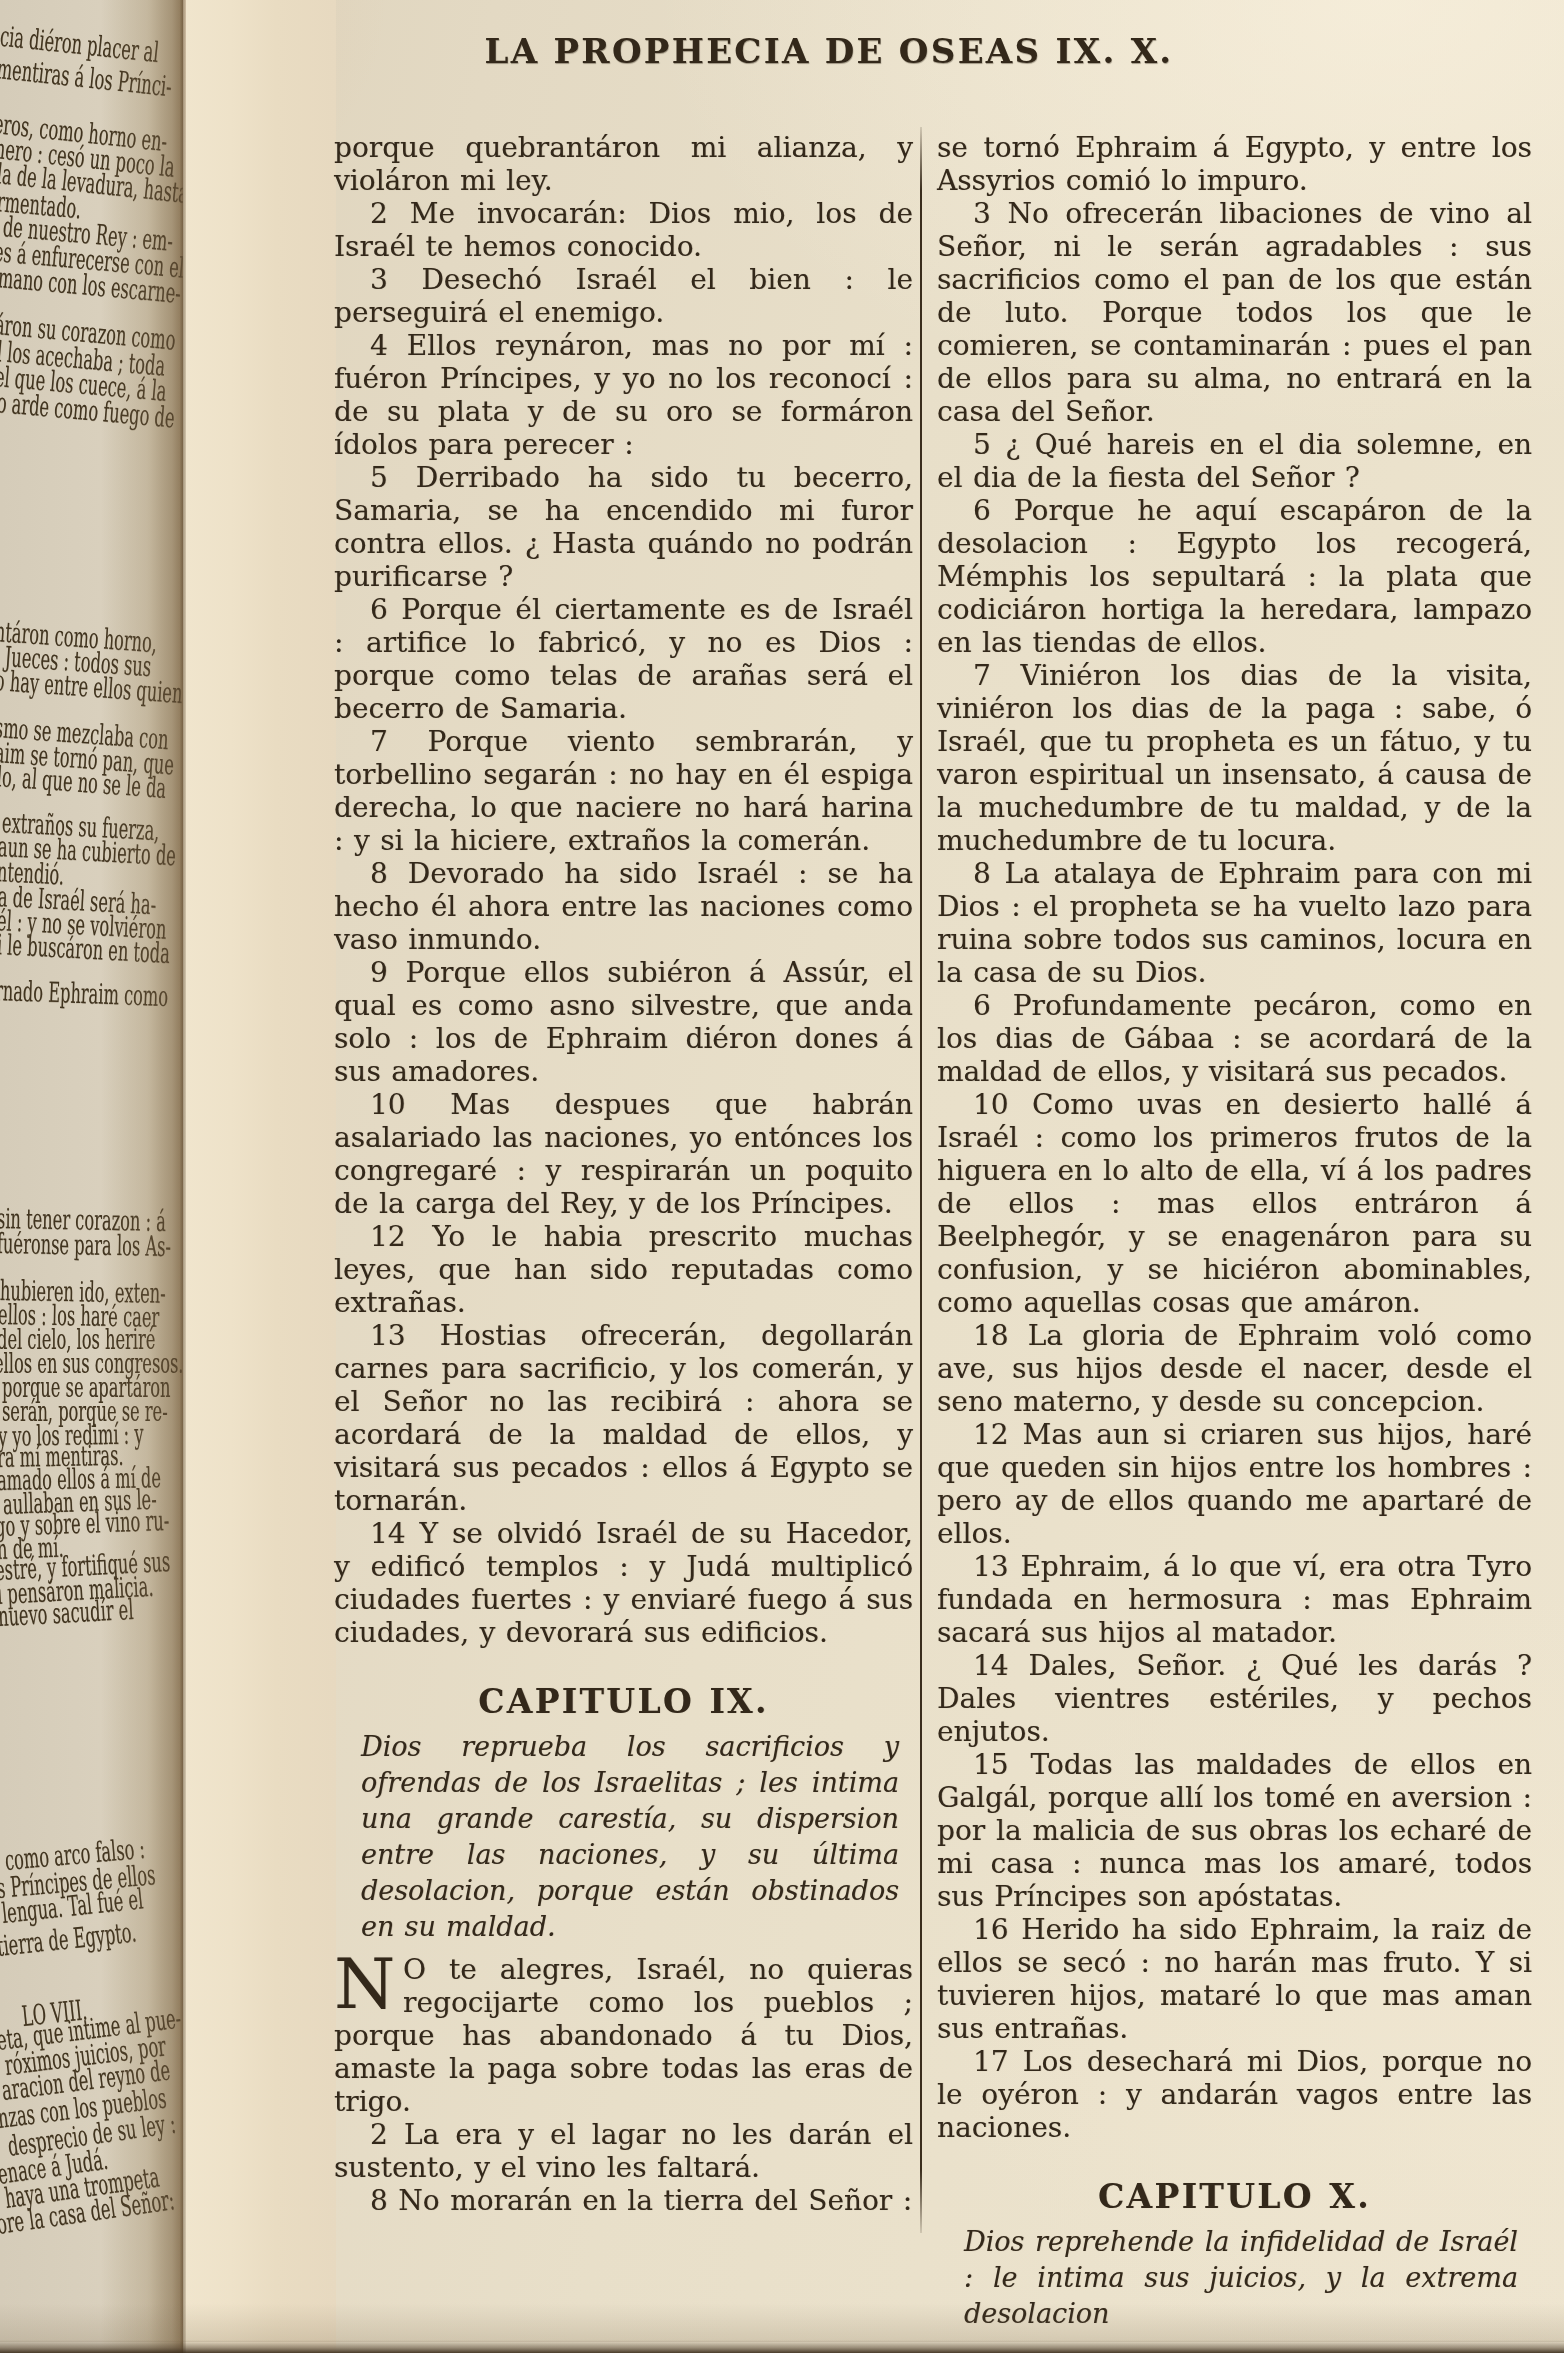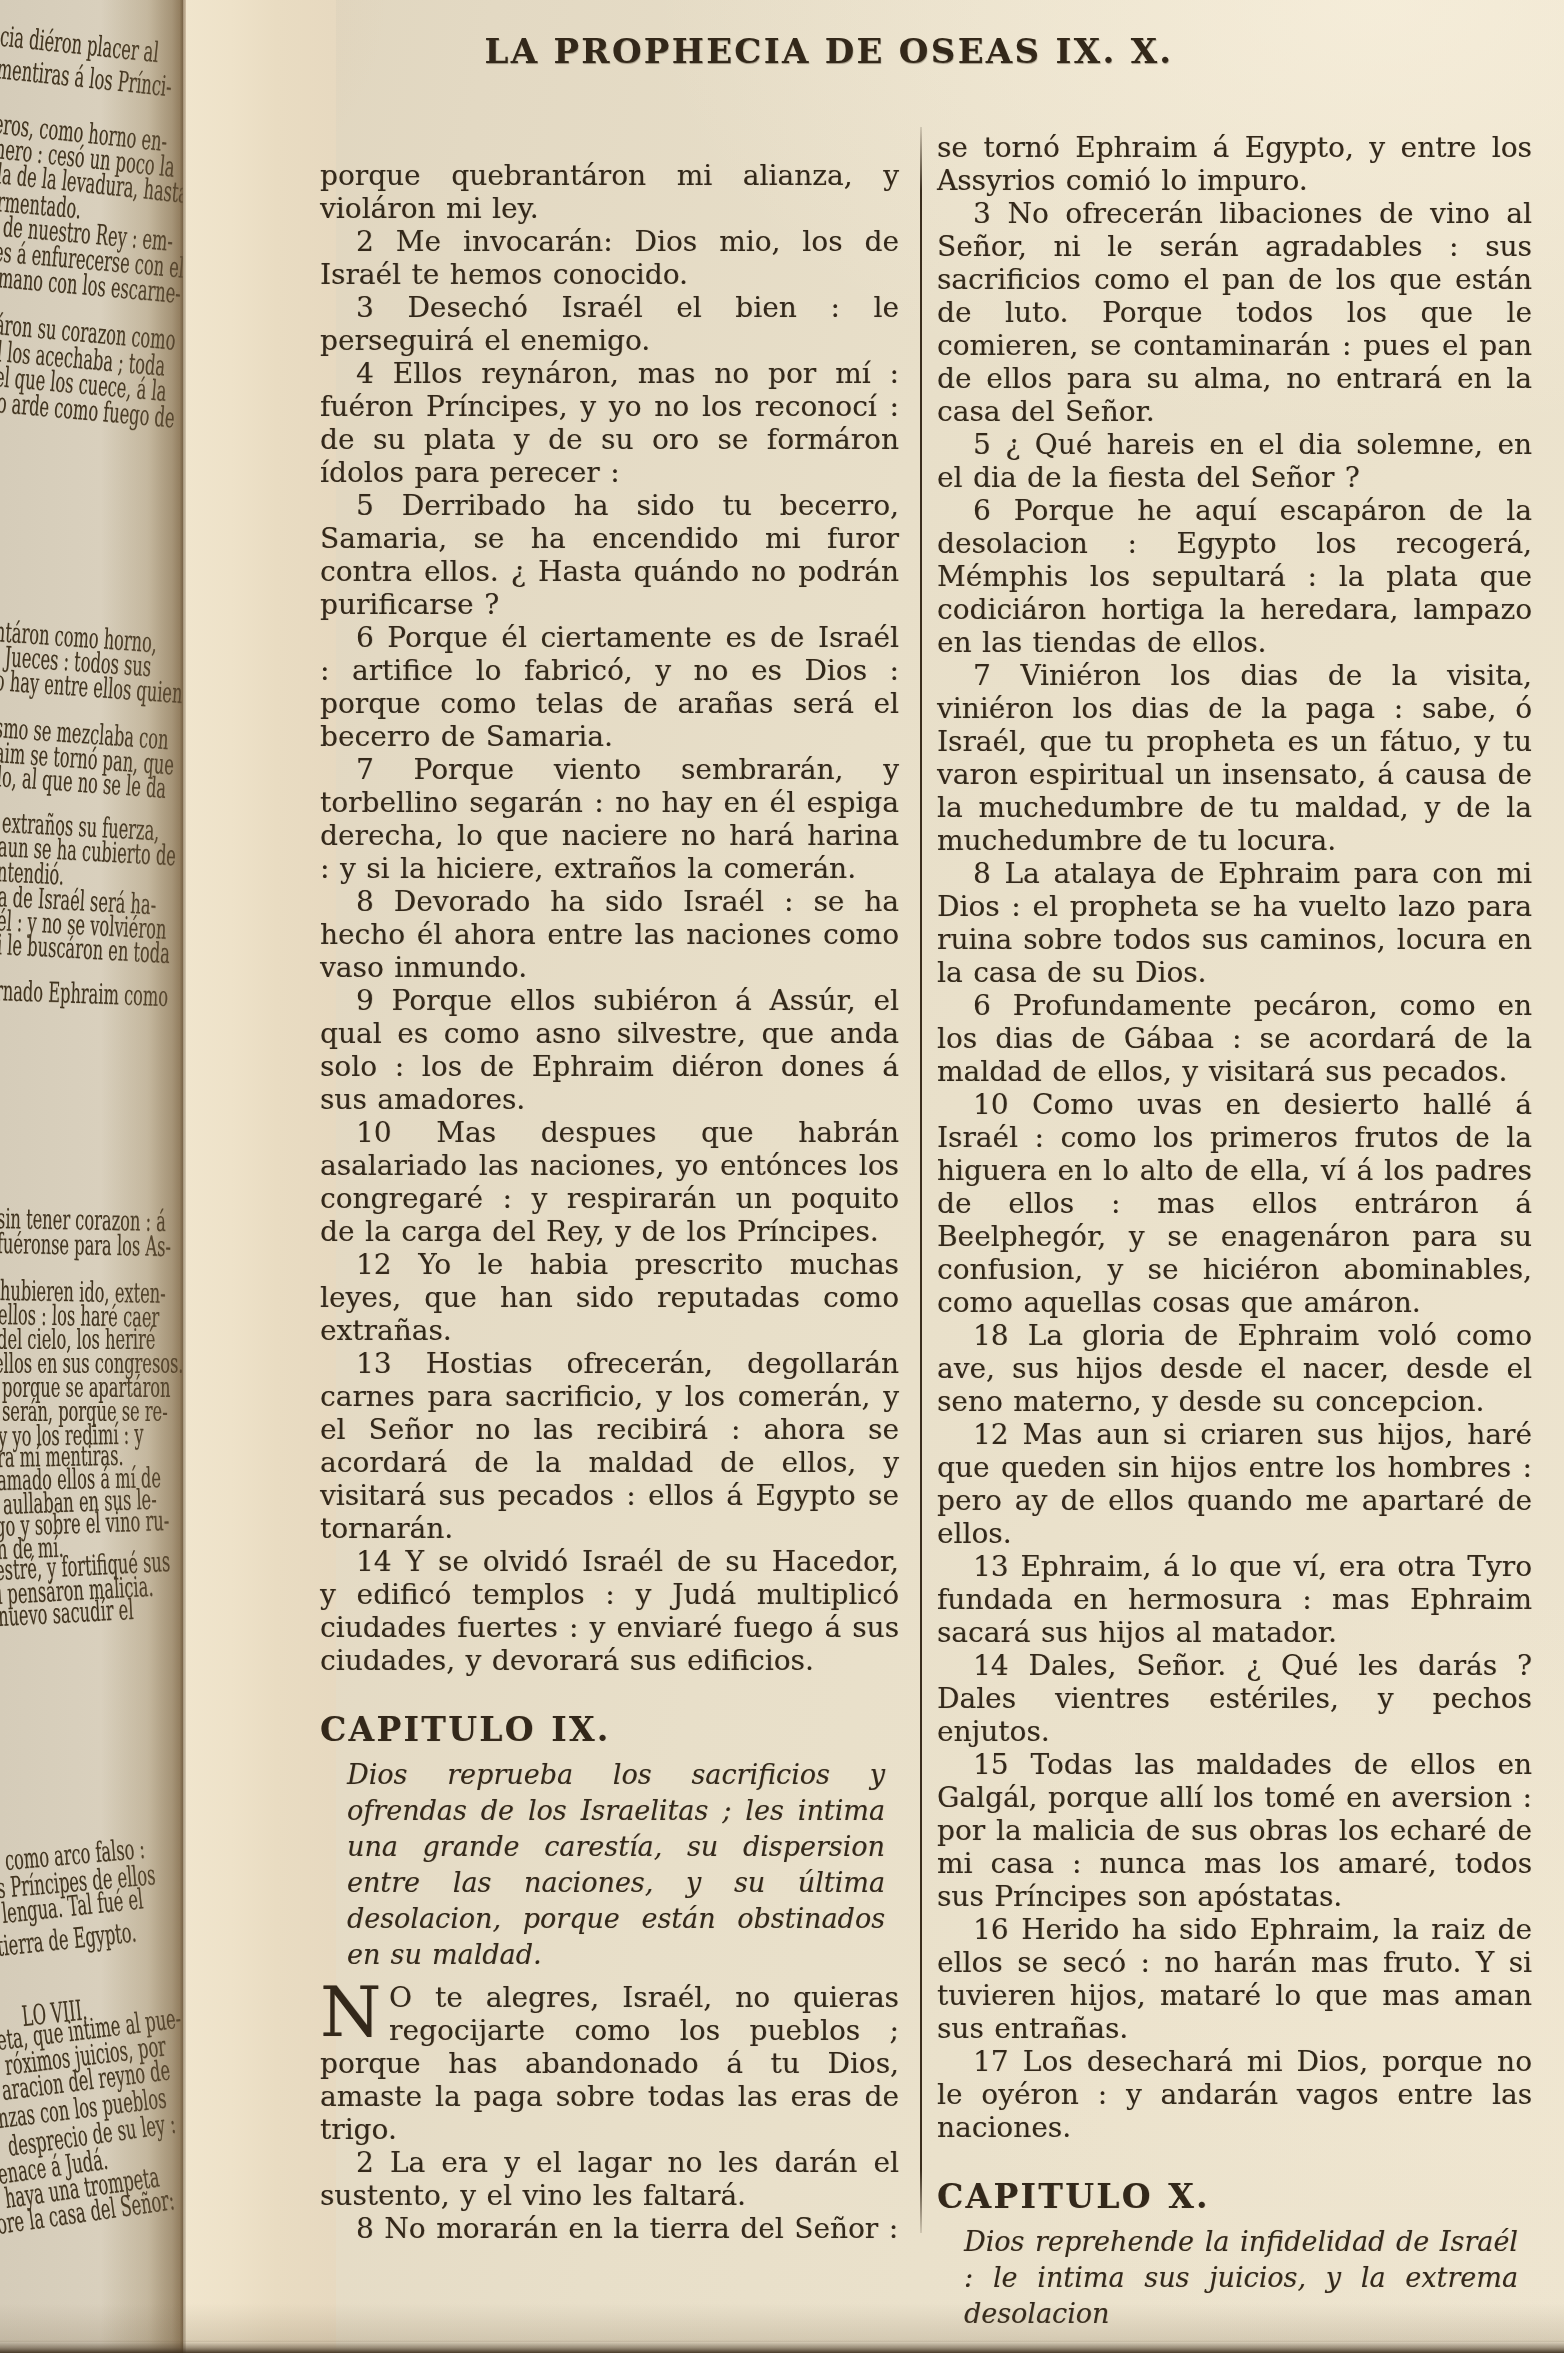--- a/index.html
+++ b/index.html
@@ -40,27 +40,27 @@
     position:absolute;top:31px;left:829px;transform:translateX(-50%);
     font-size:34px;letter-spacing:2.3px;font-weight:600;white-space:nowrap;
     text-shadow:0.5px 0.5px 0.8px rgba(51,40,26,.4);
   }
   
   .col{
     position:absolute;top:131px;text-align:justify;
     font-size:28px;line-height:33px;word-spacing:1.6px;
     text-shadow:0.4px 0.4px 0.7px rgba(51,40,26,.33);
   }
-  .col-left{left:320px;width:579px;margin-top:28px;}
+  .col-left{left:334px;width:579px;}
   .col-right{left:937px;width:595px;}
   .col p{margin:0;}
   p.para{text-indent:36px;}
   p.cont{text-indent:0;}
   h2.chapter-heading{
-    margin:36px 0 11px;text-align:left;font-size:33px;font-weight:600;
+    margin:36px 0 11px;text-align:center;font-size:33px;font-weight:600;
     letter-spacing:2.3px;text-indent:0;
   }
   p.argument{
     font-style:italic;margin:0 14px 7.8px 27px;text-indent:0;
     font-size:27px;line-height:36px;
   }
   p.opening{text-indent:0;margin-top:3.1px;}
   .initial{
     float:left;font-size:70px;line-height:56px;padding:3.1px 7.8px 0 0;font-weight:500;
   }

